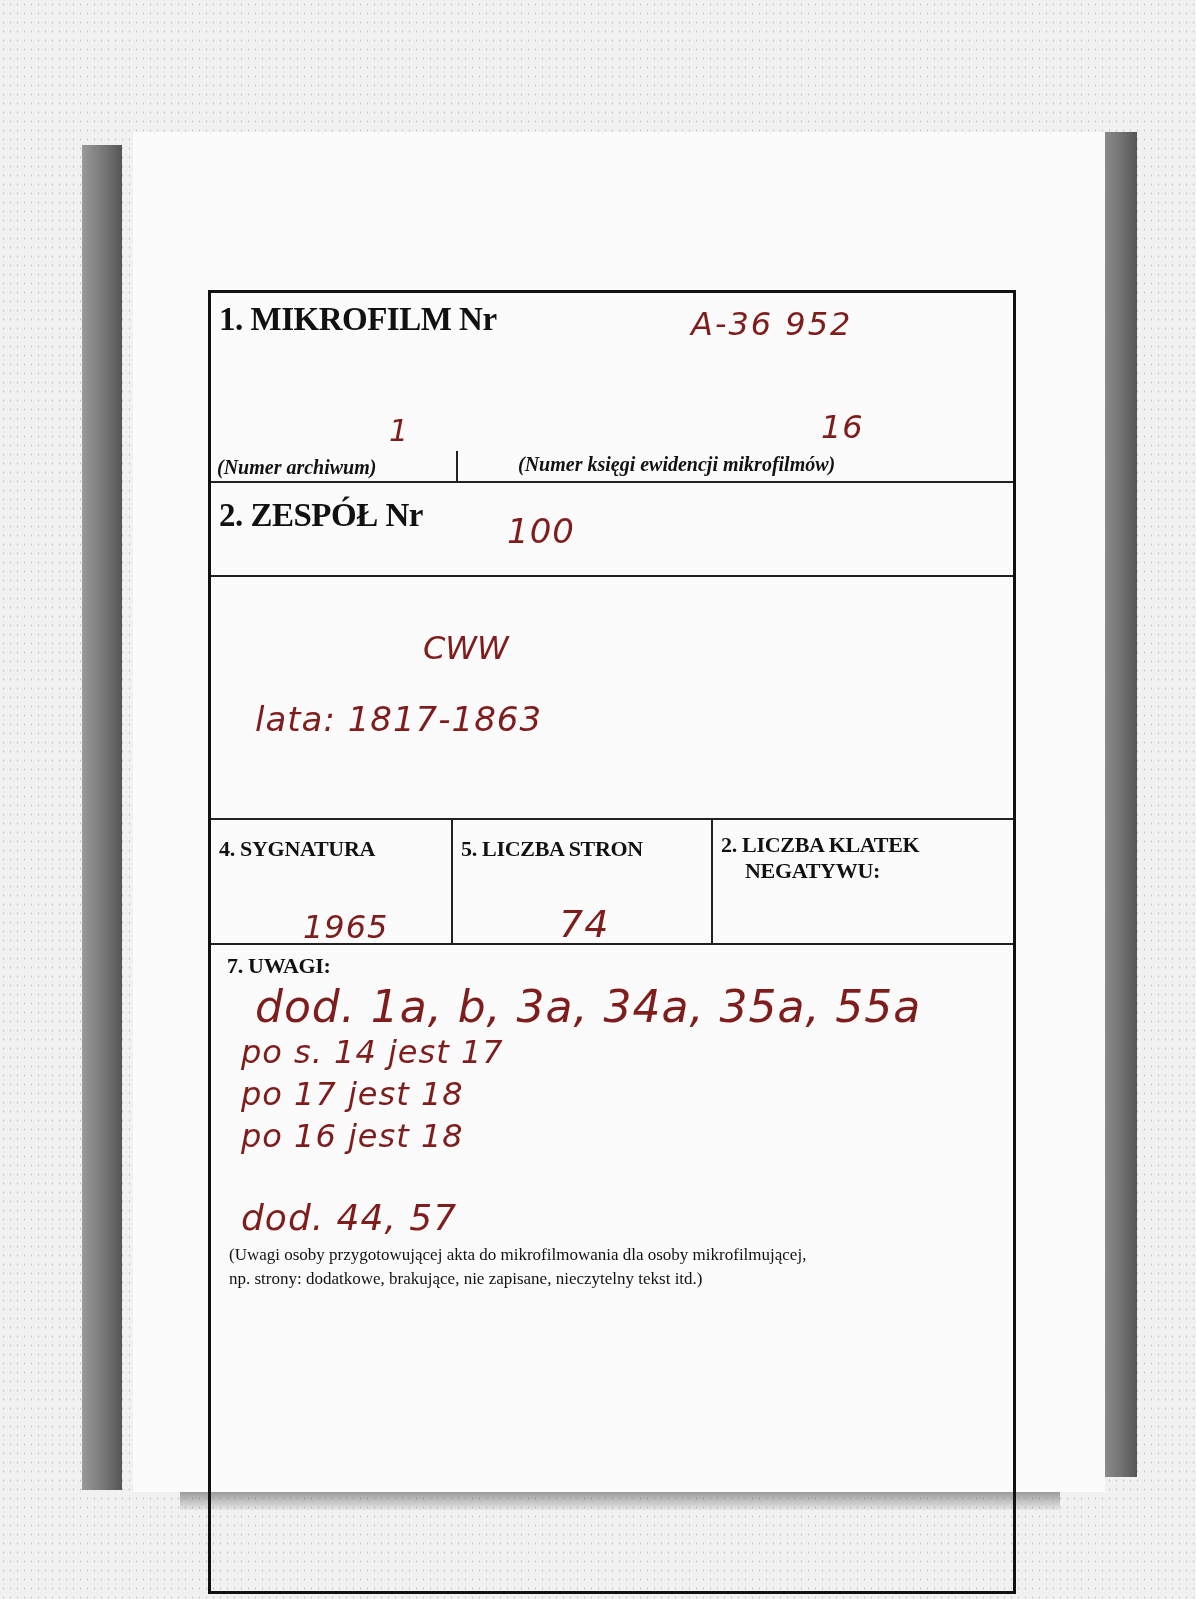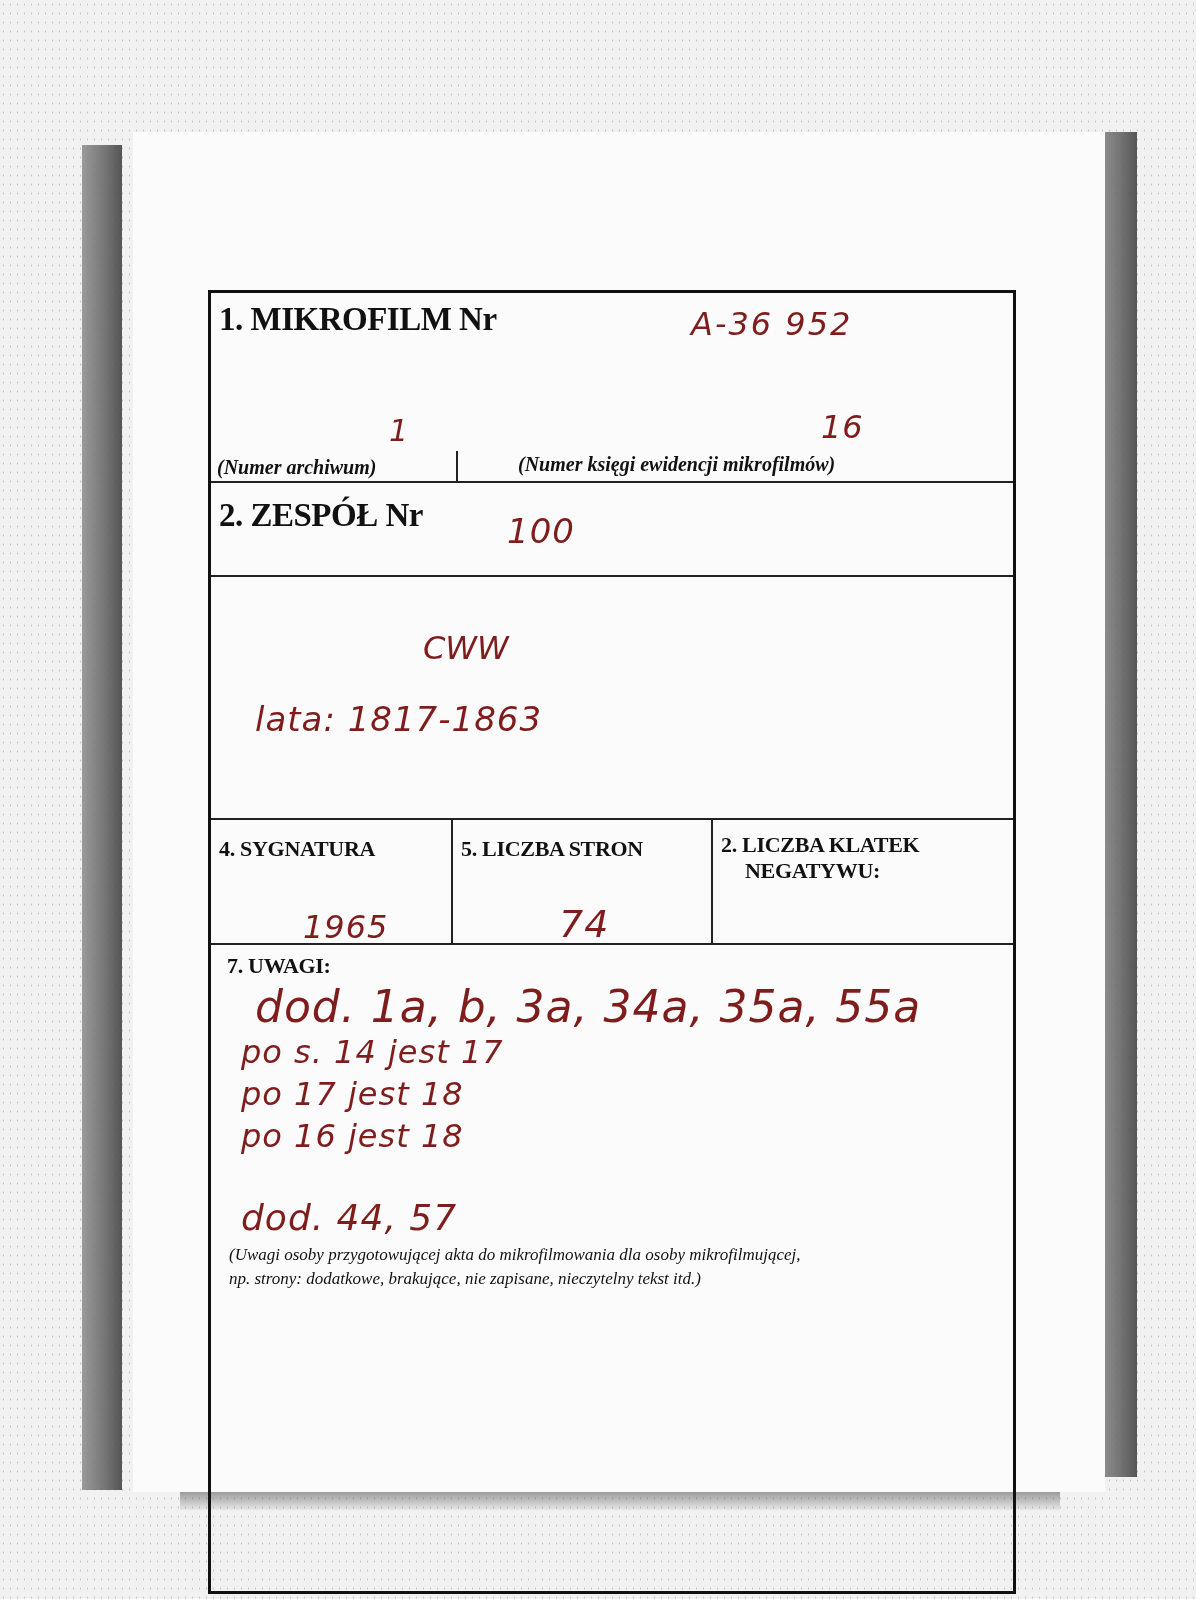--- a/index.html
+++ b/index.html
@@ -41,21 +41,21 @@
   .row { position: absolute; left: 0; right: 0; border-bottom: 2px solid #222; box-sizing: border-box; }
   .r1 { top: 0; height: 190px; }
   .r2 { top: 190px; height: 94px; }
   .r3 { top: 284px; height: 243px; }
   .r4 { top: 527px; height: 125px; }
   .r5 { top: 652px; height: 393px; border-bottom: none; }
 
   .label-big { position: absolute; font-weight: bold; font-size: 33px; letter-spacing: -0.5px; }
   .label-mid { position: absolute; font-weight: bold; font-size: 22px; letter-spacing: -0.3px; }
   .label-it { position: absolute; font-style: italic; font-weight: bold; font-size: 20px; }
-  .note-it { position: absolute; font-style: italic; font-size: 17px; line-height: 24px; }
+  .note-it { position: absolute; font-size: 17px; line-height: 24px; }
   .hand {
     position: absolute; font-family: "DejaVu Sans", sans-serif; font-style: oblique;
     color: #7f1d1d; font-weight: normal; letter-spacing: 1px;
   }
   .vdiv { position: absolute; top: 0; bottom: 0; border-left: 2px solid #222; }
   .tick { position: absolute; border-left: 2px solid #222; }
 </style>
 </head>
 <body>
 

